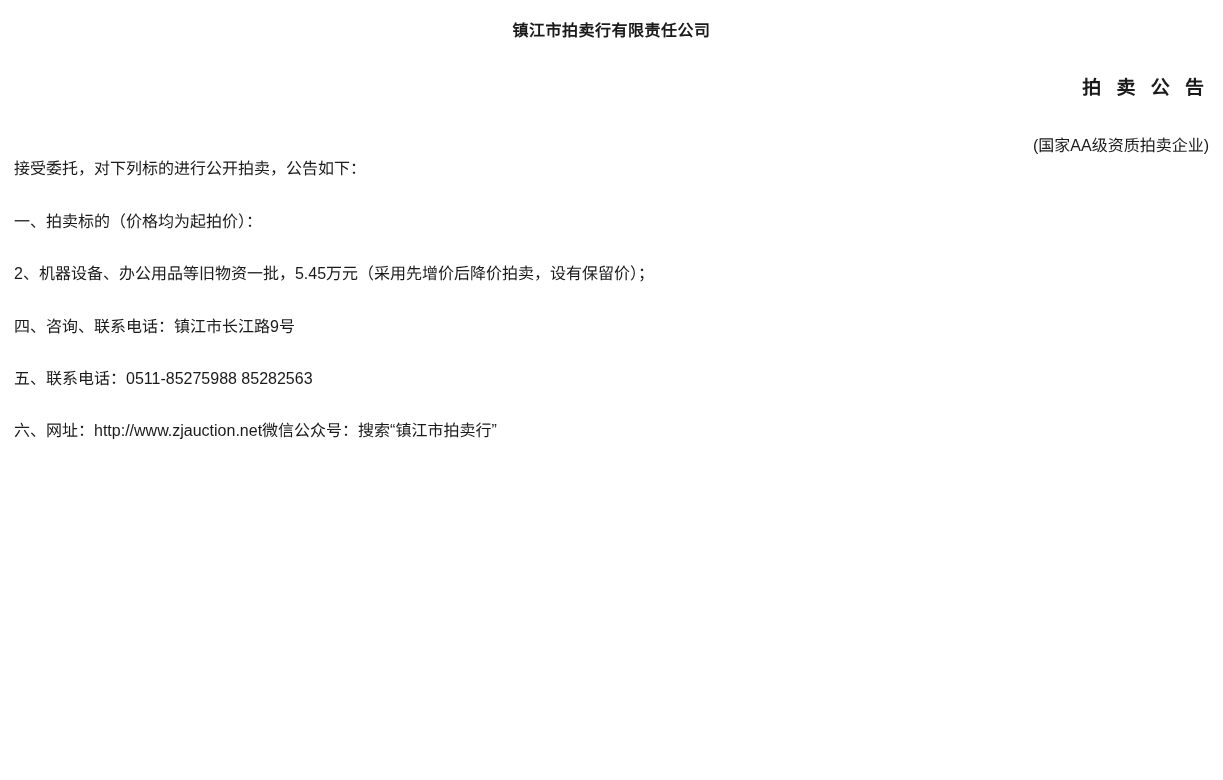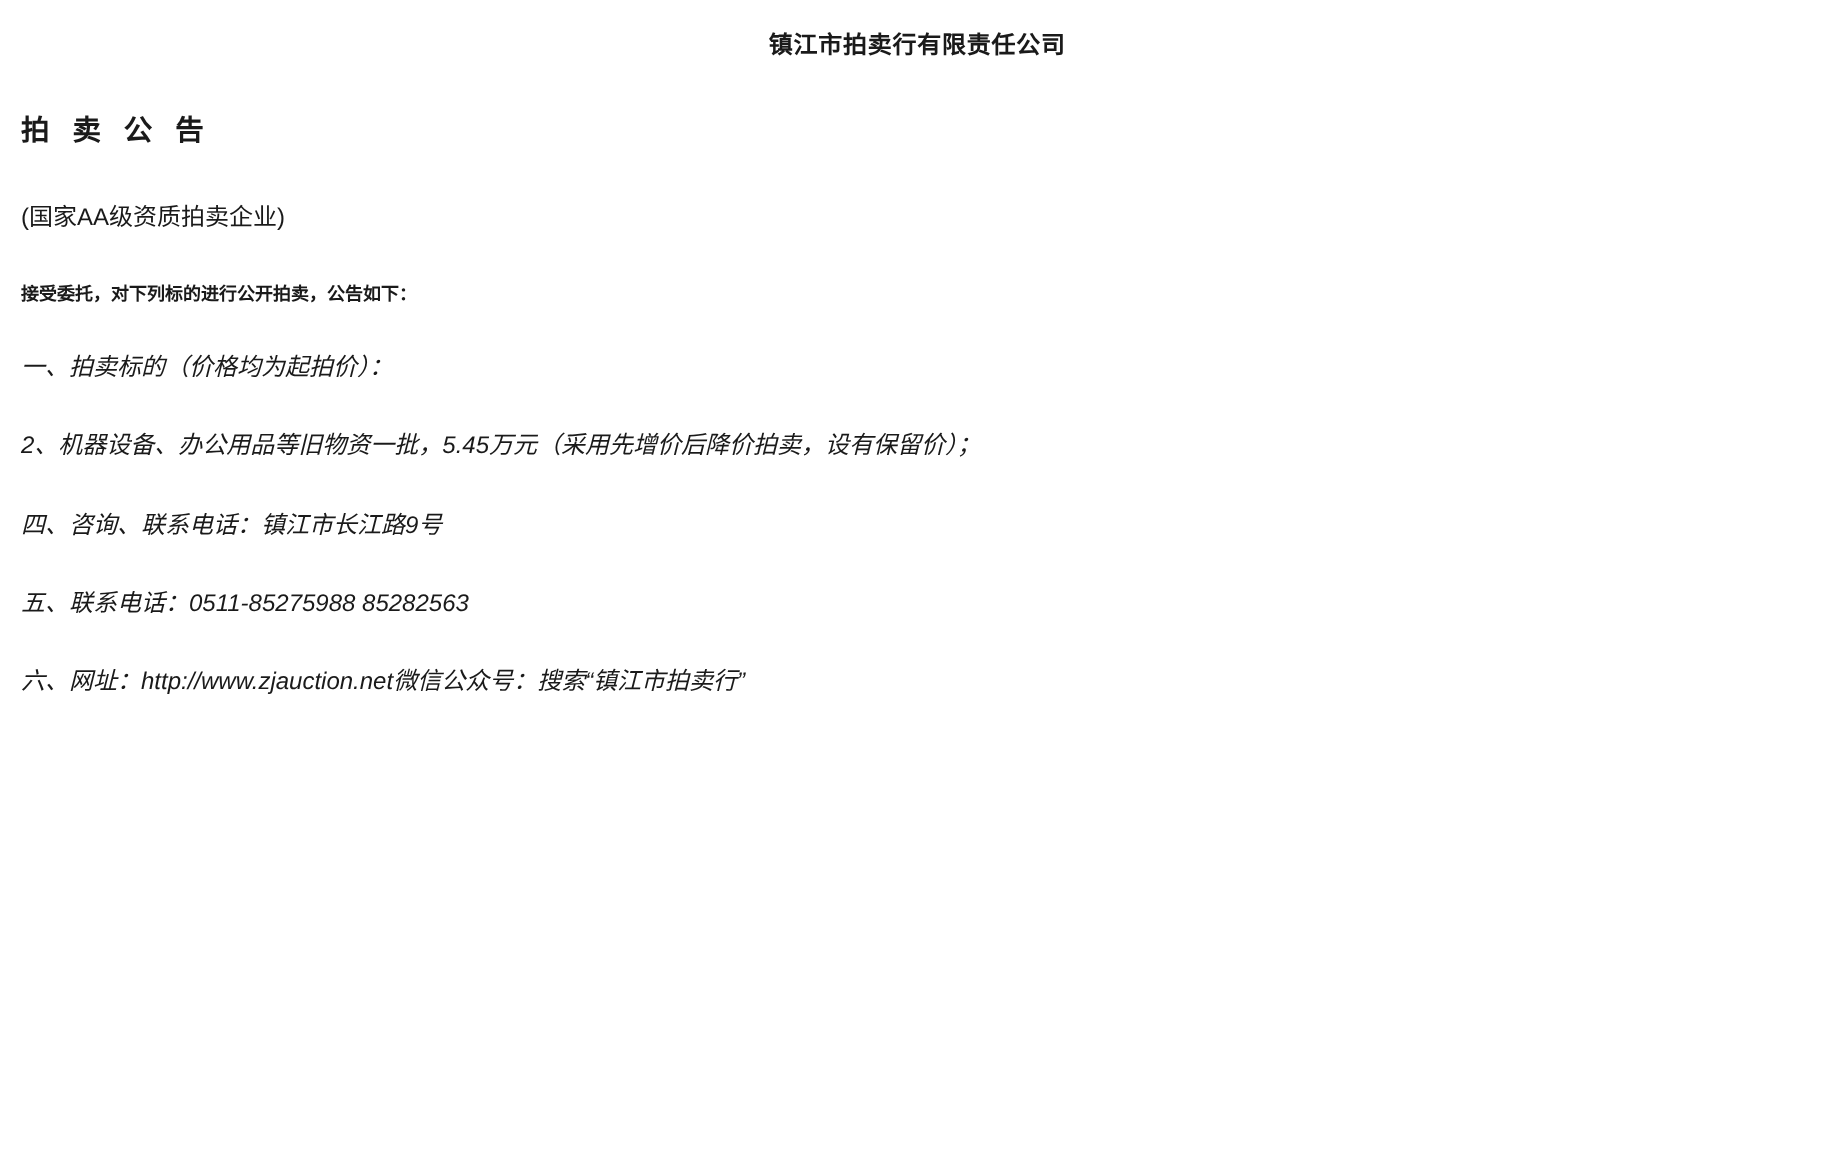--- a/index.html
+++ b/index.html
@@ -23,47 +23,44 @@
   }
   .company-title {
     text-align: center;
     font-size: 16px;
     font-weight: bold;
     letter-spacing: 0.5px;
     margin-top: 20px;
     line-height: 1.4;
   }
   .doc-title {
-    text-align: left;
+    text-align: right;
     font-size: 19px;
     font-weight: bold;
     letter-spacing: 5px;
     margin-top: 33px;
     line-height: 1.4;
   }
   .qualification {
-    text-align: left;
+    text-align: right;
     font-size: 16px;
     font-weight: normal;
     margin-top: 33px;
     line-height: 1.4;
   }
   .body-text {
-    font-size: 12px;
+    font-size: 16px;
     line-height: 1.55;
-    margin-top: 30px;
     text-align: justify;
-    font-weight: bold;
   }
   .para {
     font-size: 16px;
     line-height: 1.58;
     margin-top: 27px;
     text-align: justify;
-    font-style: italic;
   }
   .para.multiline {
     line-height: 1.75;
   }
 </style>
 </head>
 <body>
 
 <div class="page">
 

